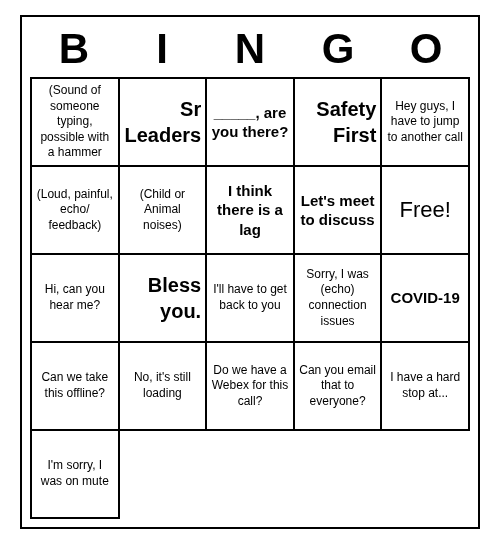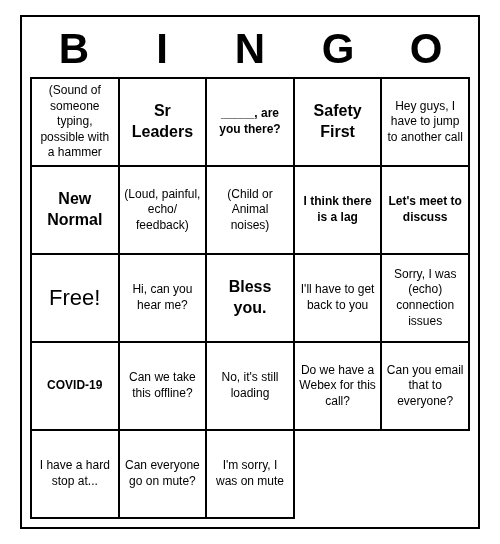--- a/index.html
+++ b/index.html
@@ -41,25 +41,26 @@
       min-height: 88px;
       display: flex;
       align-items: center;
       justify-content: center;
       text-align: center;
       padding: 4px;
       font-size: 12px;
       line-height: 1.3;
     }
     .bingo-cell.large-text {
-      font-size: 16px;
+      font-size: 20px;
       font-weight: bold;
+      text-align: right;
     }
     .bingo-cell.medium-text {
-      font-size: 12px;
+      font-size: 15px;
       font-weight: bold;
       text-align: center;
     }
     .bingo-cell.free {
       font-size: 22px;
       font-weight: normal;
     }
   </style>
 </head>
 <body>
@@ -71,32 +72,30 @@
       <div class="bingo-header-letter">N</div>
       <div class="bingo-header-letter">G</div>
       <div class="bingo-header-letter">O</div>
     </div>
   <div class="bingo-grid">
   <div class="bingo-cell">(Sound of someone typing, possible with a hammer</div>
       <div class="bingo-cell large-text">Sr Leaders</div>
       <div class="bingo-cell medium-text">_____, are you there?</div>
       <div class="bingo-cell large-text">Safety First</div>
       <div class="bingo-cell">Hey guys, I have to jump to another call</div>
-      <div class="bingo-cell large-text">New Normal</div>
       <div class="bingo-cell">(Loud, painful, echo/ feedback)</div>
       <div class="bingo-cell">(Child or Animal noises)</div>
       <div class="bingo-cell medium-text">I think there is a lag</div>
       <div class="bingo-cell medium-text">Let's meet to discuss</div>
       <div class="bingo-cell free">Free!</div>
       <div class="bingo-cell">Hi, can you hear me?</div>
       <div class="bingo-cell large-text">Bless you.</div>
       <div class="bingo-cell">I'll have to get back to you</div>
       <div class="bingo-cell">Sorry, I was (echo) connection issues</div>
       <div class="bingo-cell medium-text">COVID-19</div>
       <div class="bingo-cell">Can we take this offline?</div>
       <div class="bingo-cell">No, it's still loading</div>
       <div class="bingo-cell">Do we have a Webex for this call?</div>
       <div class="bingo-cell">Can you email that to everyone?</div>
       <div class="bingo-cell">I have a hard stop at...</div>
-      <div class="bingo-cell">Can everyone go on mute?</div>
       <div class="bingo-cell">I'm sorry, I was on mute</div>
     </div>
 </div>
 
 </body></html>

